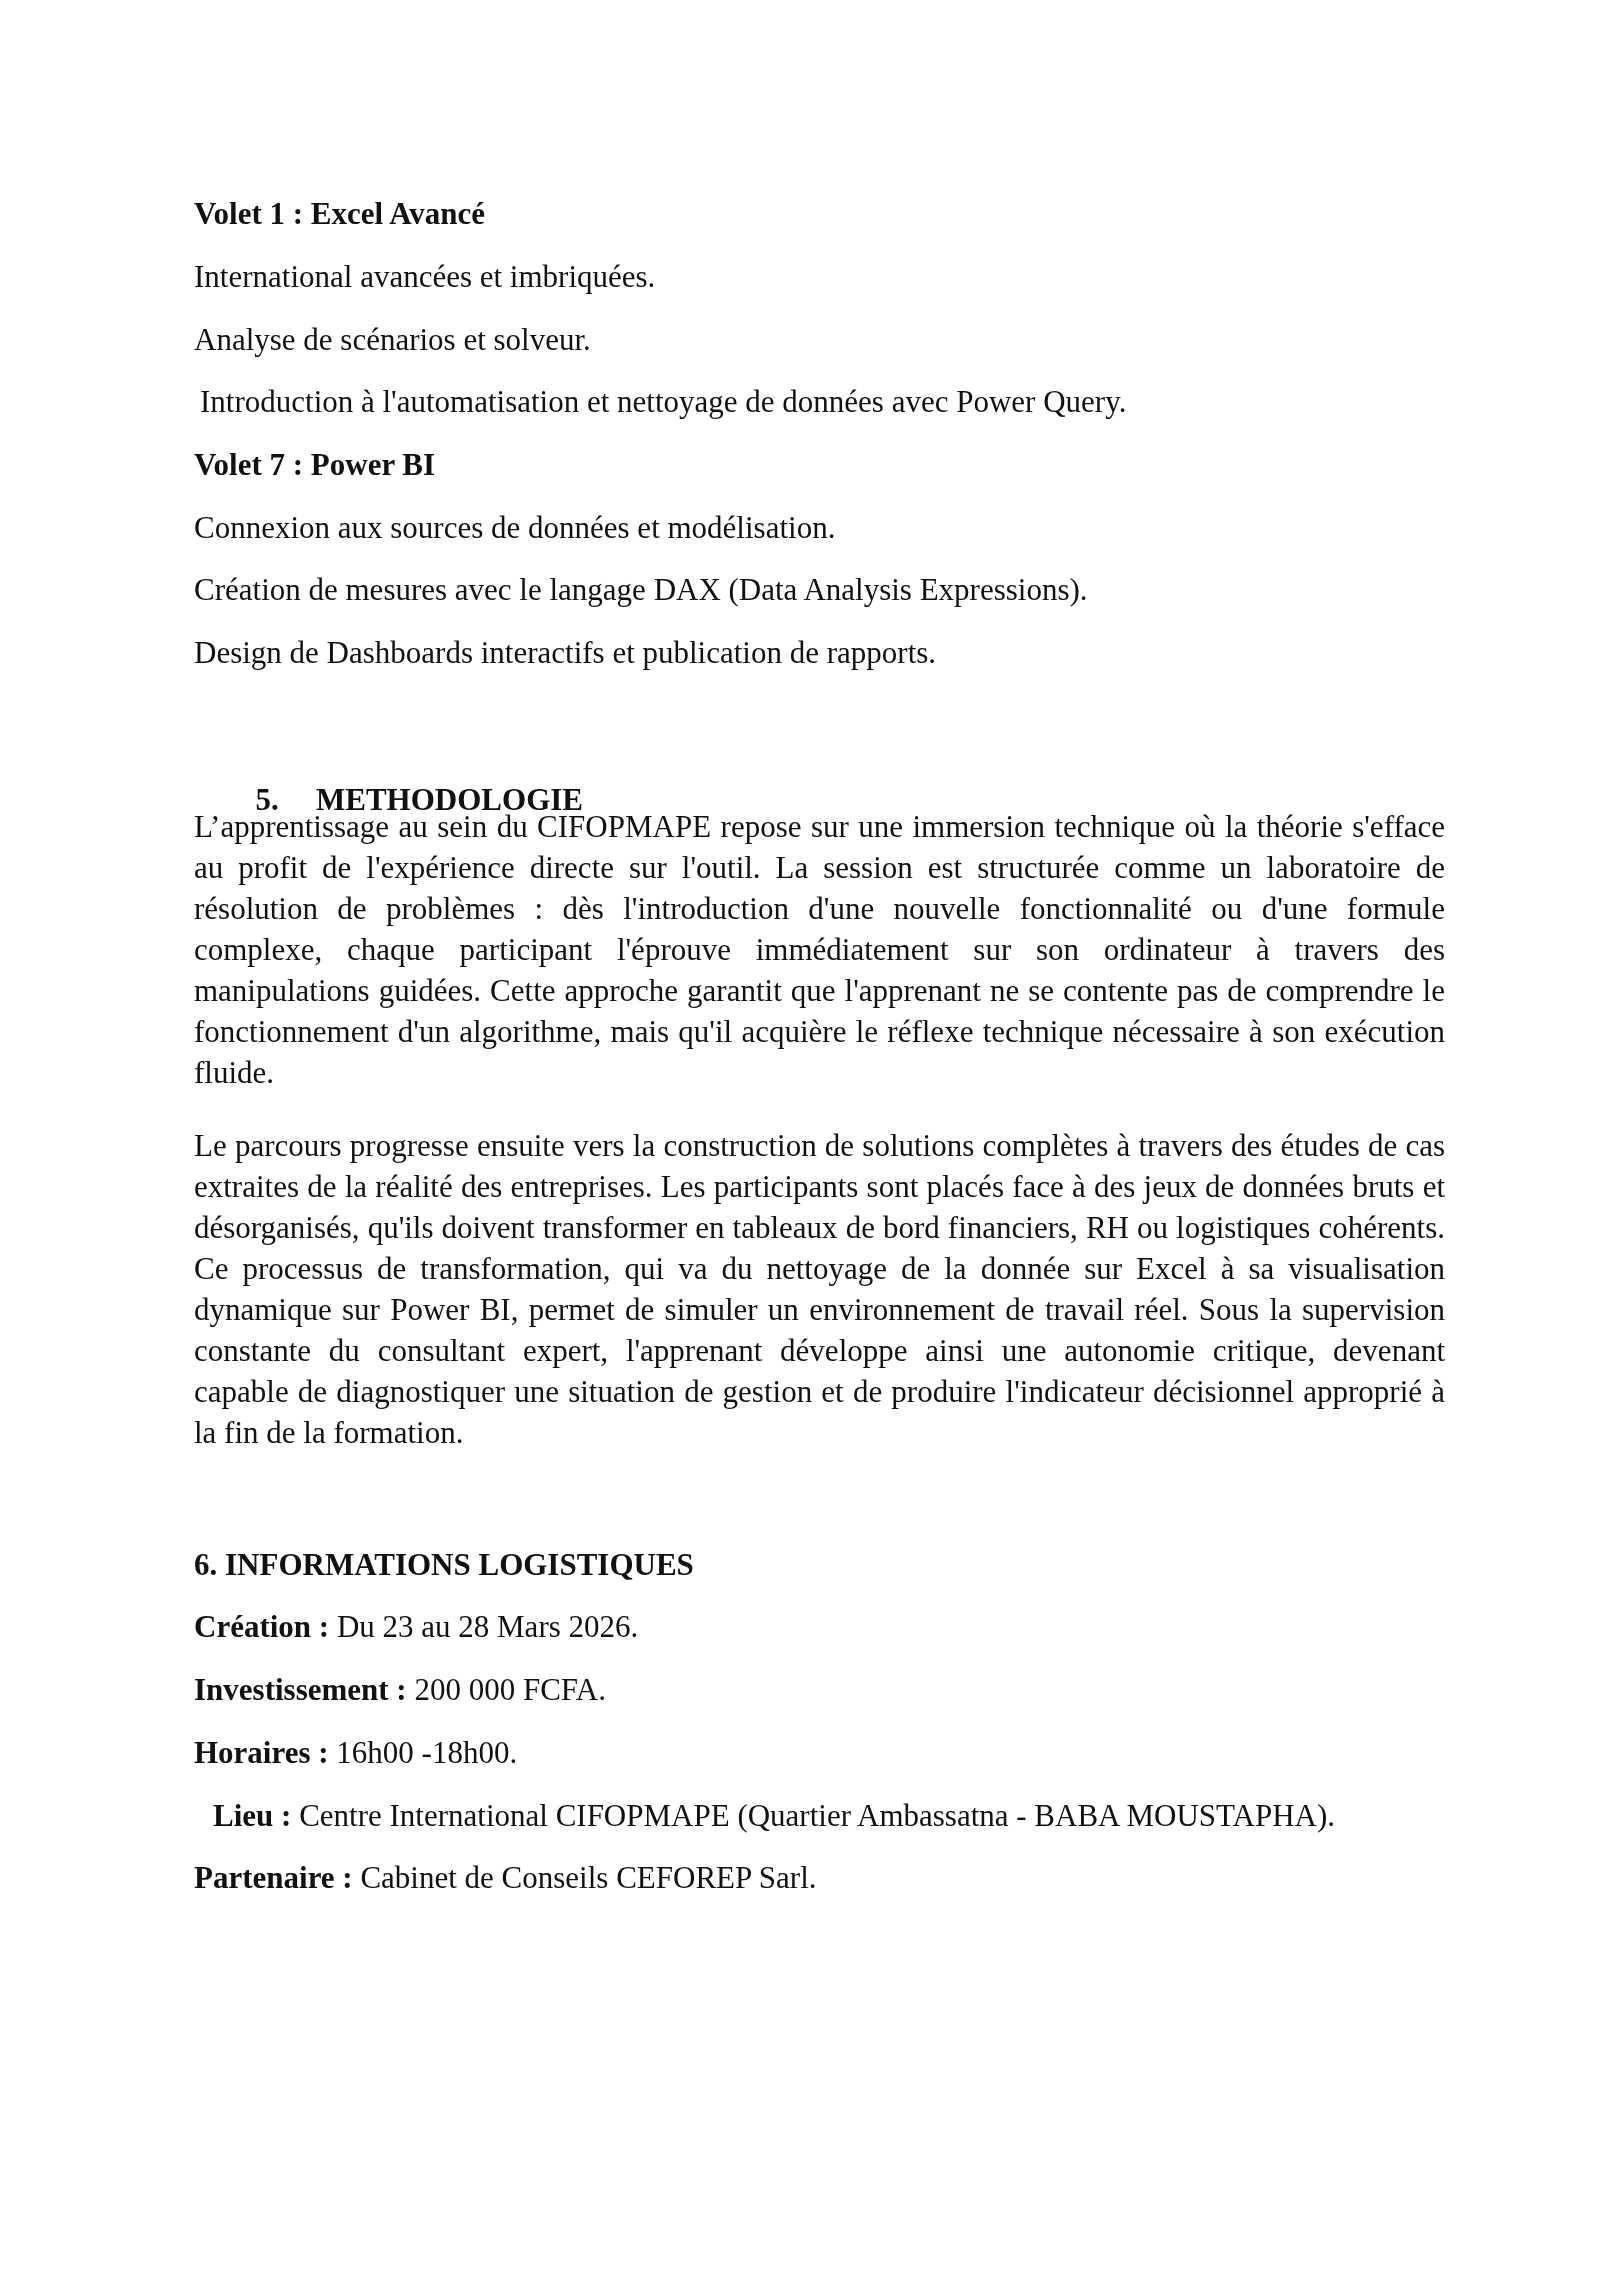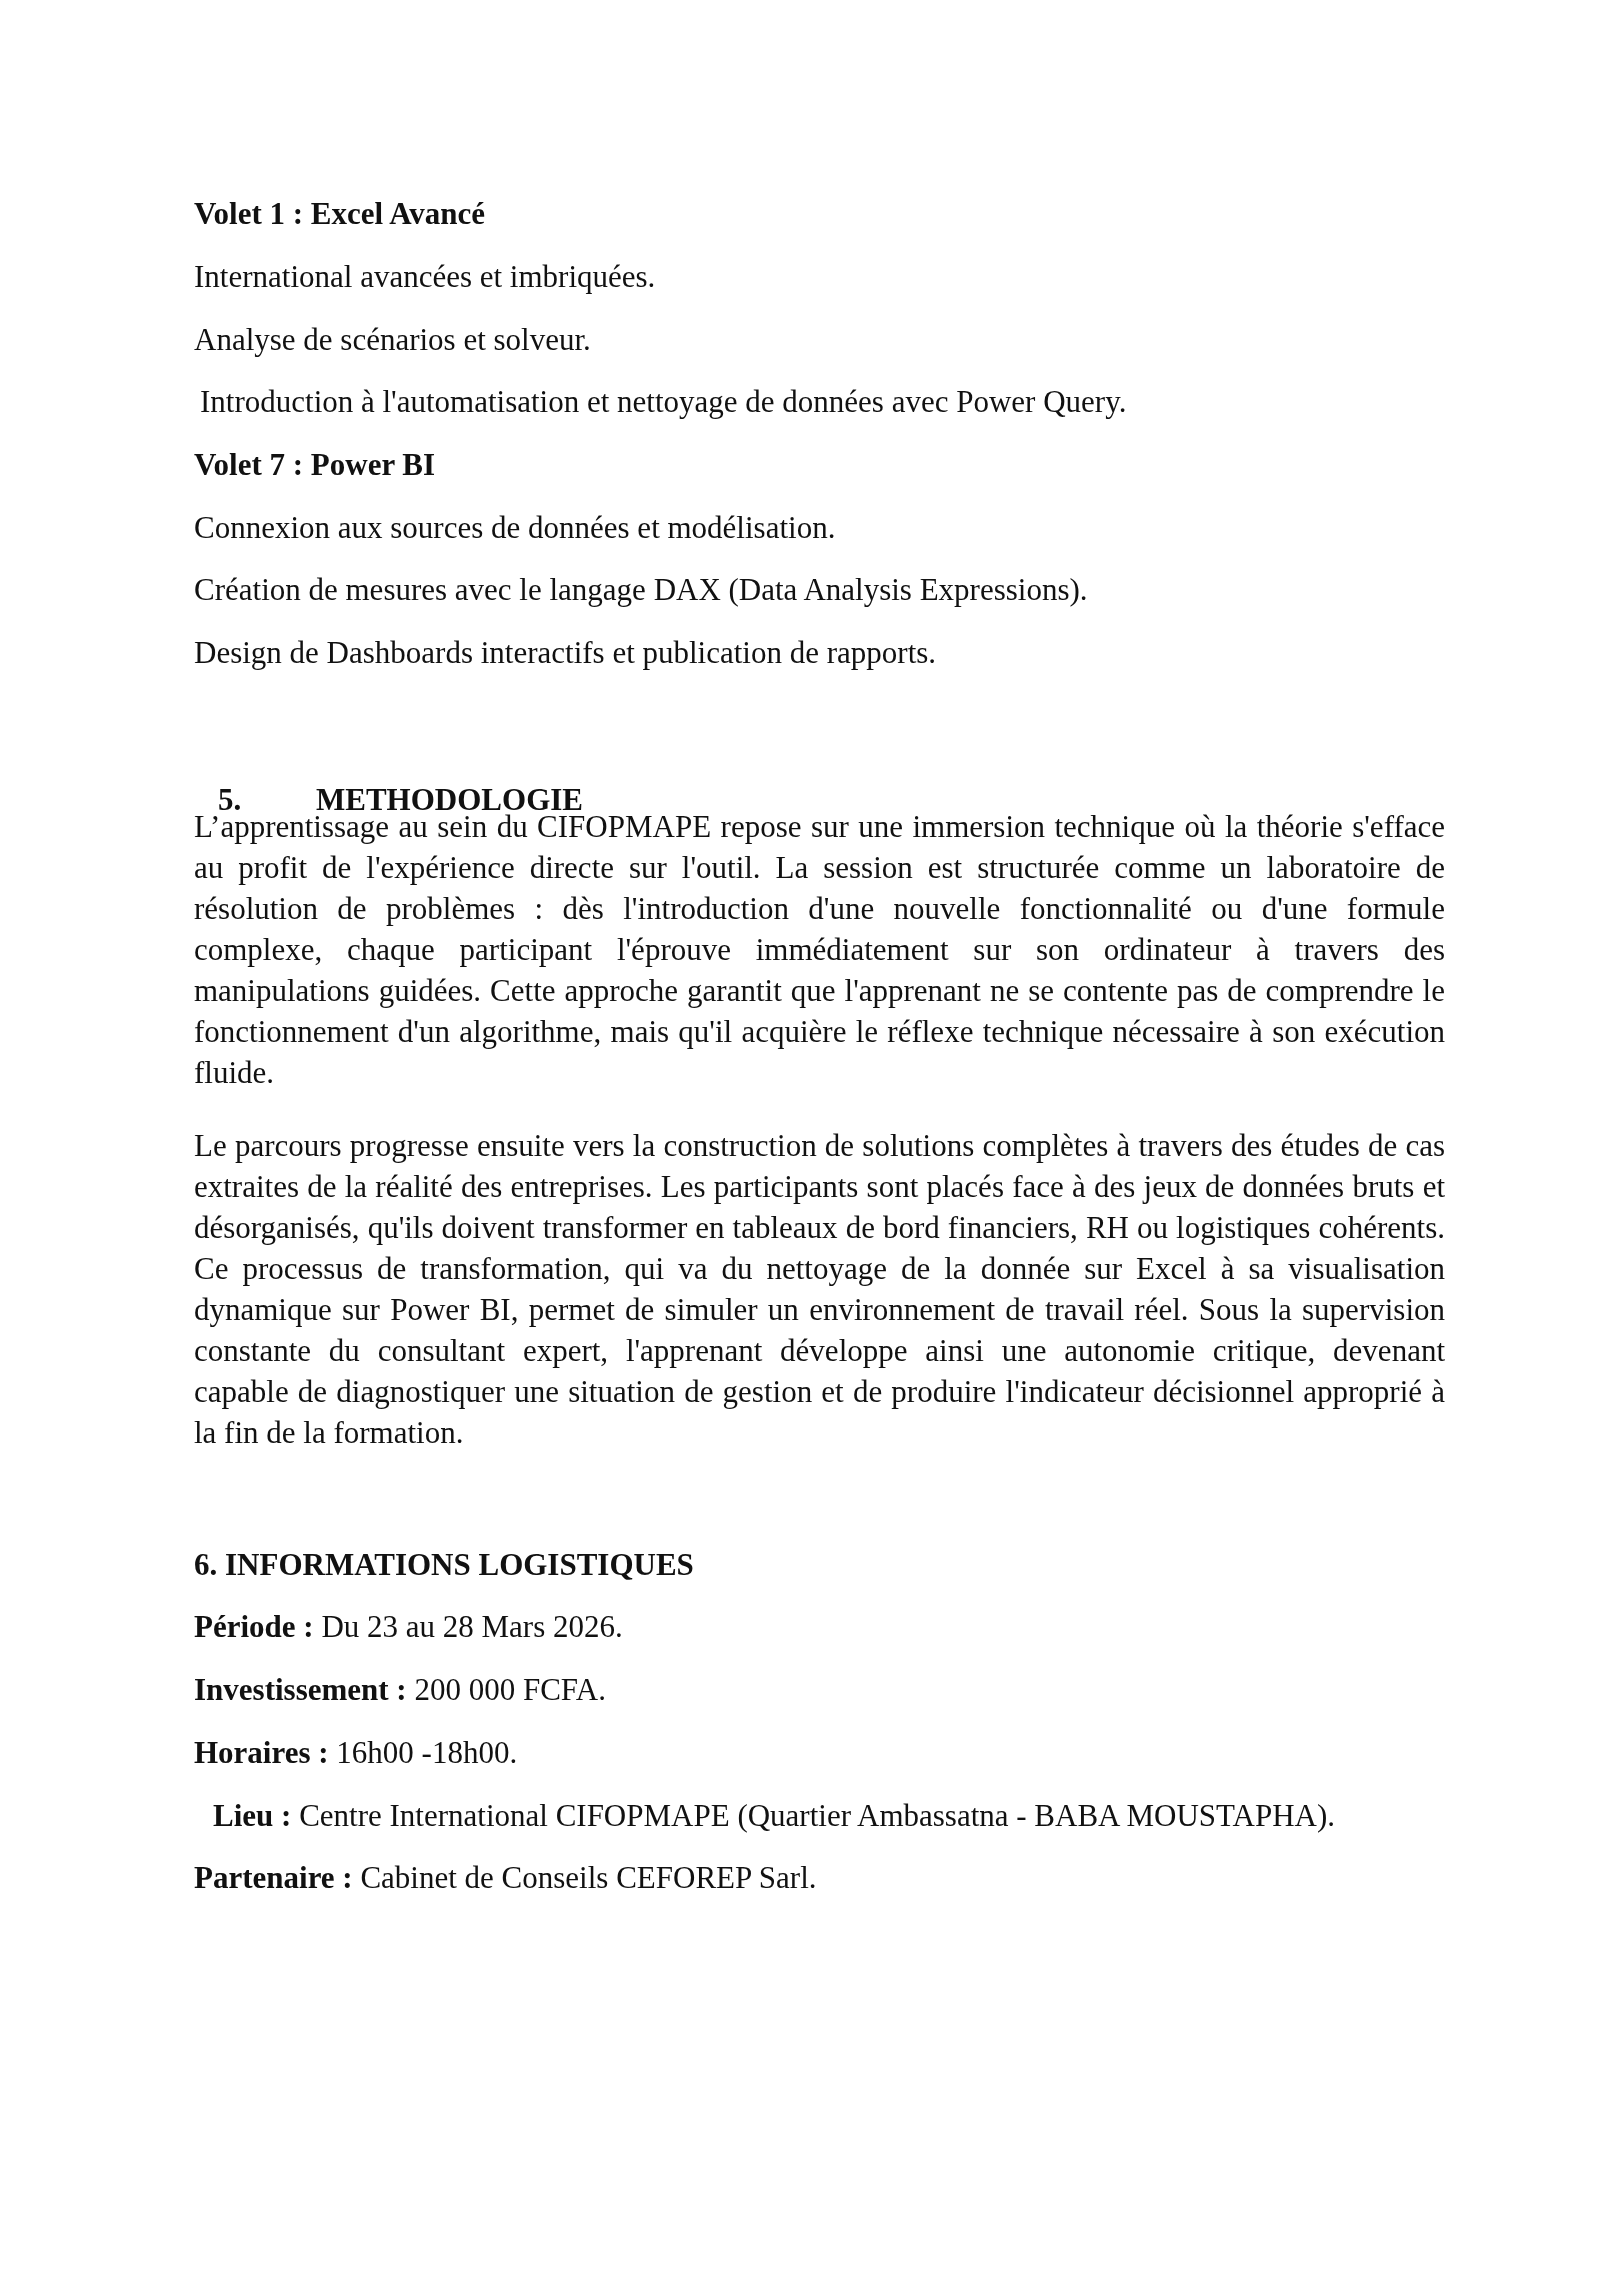--- a/index.html
+++ b/index.html
@@ -20,20 +20,21 @@
       left: 194px;
       top: 0;
       width: 1251px;
     }
     .line {
       position: absolute;
       left: 0;
       font-size: 31px;
       line-height: 39px;
       white-space: nowrap;
+      text-align: center;
     }
     .bold { font-weight: bold; }
     .heading-num {
       display: inline-block;
       width: 98px;
     }
     .para {
       position: absolute;
       left: 0;
       width: 1251px;
@@ -61,21 +62,21 @@
 
   <div class="line bold" style="top:780px;margin-left:24px;">
     <span class="heading-num">5.</span><span>METHODOLOGIE</span>
   </div>
   <p class="para" style="top:806px; margin:0;">L’apprentissage au sein du CIFOPMAPE repose sur une immersion technique où la théorie s'efface au profit de l'expérience directe sur l'outil. La session est structurée comme un laboratoire de résolution de problèmes : dès l'introduction d'une nouvelle fonctionnalité ou d'une formule complexe, chaque participant l'éprouve immédiatement sur son ordinateur à travers des manipulations guidées. Cette approche garantit que l'apprenant ne se contente pas de comprendre le fonctionnement d'un algorithme, mais qu'il acquière le réflexe technique nécessaire à son exécution fluide.</p>
   <p class="para" style="top:1125px; margin:0;">Le parcours progresse ensuite vers la construction de solutions complètes à travers des études de cas extraites de la réalité des entreprises. Les participants sont placés face à des jeux de données bruts et désorganisés, qu'ils doivent transformer en tableaux de bord financiers, RH ou logistiques cohérents. Ce processus de transformation, qui va du nettoyage de la donnée sur Excel à sa visualisation dynamique sur Power BI, permet de simuler un environnement de travail réel. Sous la supervision constante du consultant expert, l'apprenant développe ainsi une autonomie critique, devenant capable de diagnostiquer une situation de gestion et de produire l'indicateur décisionnel approprié à la fin de la formation.</p>
 
   <div class="line bold" style="top:1545px;">6. INFORMATIONS LOGISTIQUES</div>
 
   <div class="line" style="top:1607px;">
-    <span class="bold">Période :</span><span> Du 23 au 28 Mars 2026.</span>
+    <span class="bold">Création :</span><span> Du 23 au 28 Mars 2026.</span>
   </div>
   <div class="line" style="top:1670px;">
     <span class="bold">Investissement :</span><span> 200 000 FCFA.</span>
   </div>
   <div class="line" style="top:1733px;">
     <span class="bold">Horaires :</span><span> 16h00 -18h00.</span>
   </div>
   <div class="line" style="top:1796px;margin-left:19px;">
     <span class="bold">Lieu :</span><span> Centre International CIFOPMAPE (Quartier Ambassatna - BABA MOUSTAPHA).</span>
   </div>

